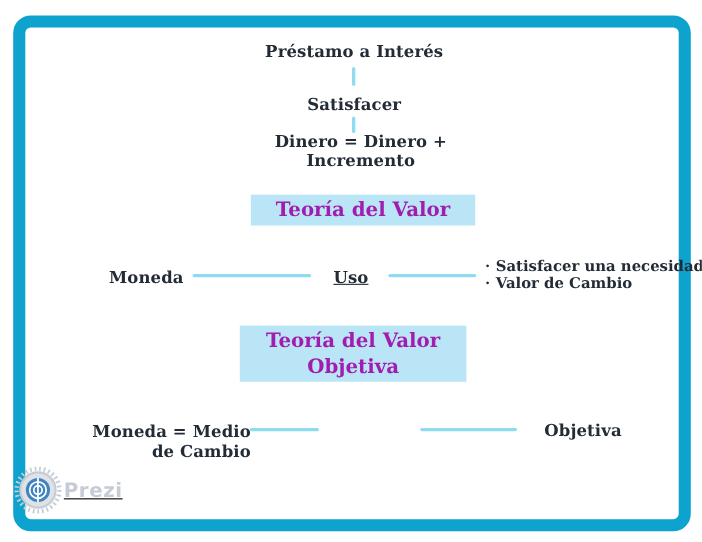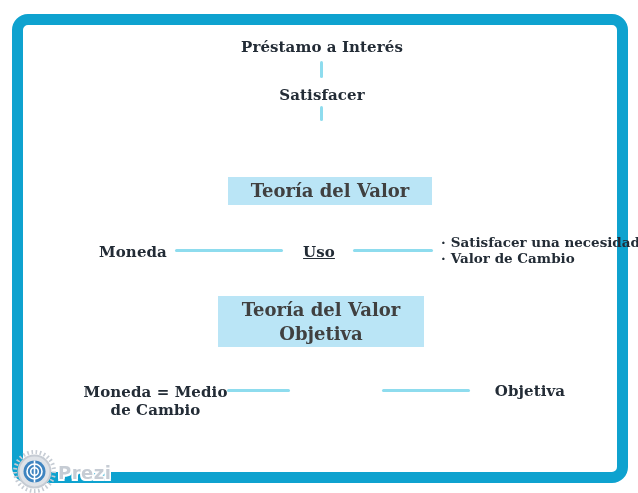--- a/index.html
+++ b/index.html
@@ -45,45 +45,46 @@
   }
   .hline {
     position: absolute;
     height: 3px;
     background: #8edcee;
     border-radius: 2px;
   }
   .bluebox {
     position: absolute;
     background: #bae5f6;
-    color: #404040;
+    color: #a21caf;
     font-weight: bold;
     text-align: center;
     font-size: 18px;
   }
   .bluebox.single { line-height: 28px; }
   .bluebox.double { line-height: 24px; padding-top: 2px; box-sizing: border-box; }
   .bullets {
     position: absolute;
     color: #232c36;
     font-weight: bold;
     font-size: 13.5px;
     line-height: 15.5px;
     text-align: left;
     white-space: nowrap;
   }
   .bullets .dot { margin-right: 5px; }
   .logo {
     position: absolute;
     left: 13px;
-    top: 450px;
+    top: 424px;
     display: flex;
     align-items: center;
     z-index: 5;
     cursor: pointer;
+    text-decoration: underline;
   }
   .logo-word {
     margin-left: 2px;
     margin-top: 2px;
     font-family: "DejaVu Sans", sans-serif;
     font-weight: bold;
     font-size: 18px;
     letter-spacing: 0.5px;
     color: #c6ccd4;
     text-shadow: -1.5px -1.5px 0 #fff, 1.5px -1.5px 0 #fff,
@@ -96,38 +97,39 @@
 <body>
 
 <div class="stage">
 
   <div class="frame"></div>
 
   <div class="node" style="left:222px; top:39px; width:200px;">Préstamo a Interés</div>
   <div class="vline" style="left:320px; top:61px; height:17px;"></div>
   <div class="node" style="left:222px; top:87px; width:200px;">Satisfacer</div>
   <div class="vline" style="left:320px; top:106px; height:15px;"></div>
+  <div class="node" style="left:208px; top:121px; width:240px;">Dinero = Dinero + Incremento</div>
 
   <div class="bluebox single" style="left:228px; top:177px; width:204px; height:28px;">Teoría del Valor</div>
 
   <div class="node" style="left:83px; top:244px; width:100px;">Moneda</div>
   <div class="hline" style="left:175px; top:249px; width:108px;"></div>
   <div class="node" style="left:289px; top:244px; width:60px;text-decoration:underline;">Uso</div>
   <div class="hline" style="left:353px; top:249px; width:80px;"></div>
   <div class="bullets" style="left:441px; top:235px;">
     <div><span class="dot">·</span><span>Satisfacer una necesidad</span></div>
     <div><span class="dot">·</span><span>Valor de Cambio</span></div>
   </div>
 
   <div class="bluebox double" style="left:218px; top:296px; width:206px; height:51px;">
     <div>Teoría del Valor</div>
     <div>Objetiva</div>
   </div>
 
-  <div class="node" style="left:83px; top:383px; width:145px; line-height:18px;">Moneda = Medio de Cambio</div>
+  <div class="node" style="left:83px; top:383px; width:145px; line-height:18px;text-align:right;">Moneda = Medio de Cambio</div>
   <div class="hline" style="left:227px; top:389px; width:63px;"></div>
   <div class="hline" style="left:382px; top:389px; width:88px;"></div>
   <div class="node" style="left:472px; top:383px; width:80px;margin-left:18px;">Objetiva</div>
 
   <div class="logo">
     <svg width="43" height="43" viewBox="0 0 43 43">
       <circle cx="21.5" cy="21.5" r="19.5" fill="none" stroke="#c6ccd4" stroke-width="4" stroke-dasharray="1.6,2.6"></circle>
       <circle cx="21.5" cy="21.5" r="16" fill="#dfe3e8" stroke="#c6ccd4" stroke-width="2"></circle>
       <circle cx="21.5" cy="21.5" r="11" fill="#3e84c0"></circle>
       <circle cx="21.5" cy="21.5" r="7.5" fill="none" stroke="#ffffff" stroke-width="1.6"></circle>

